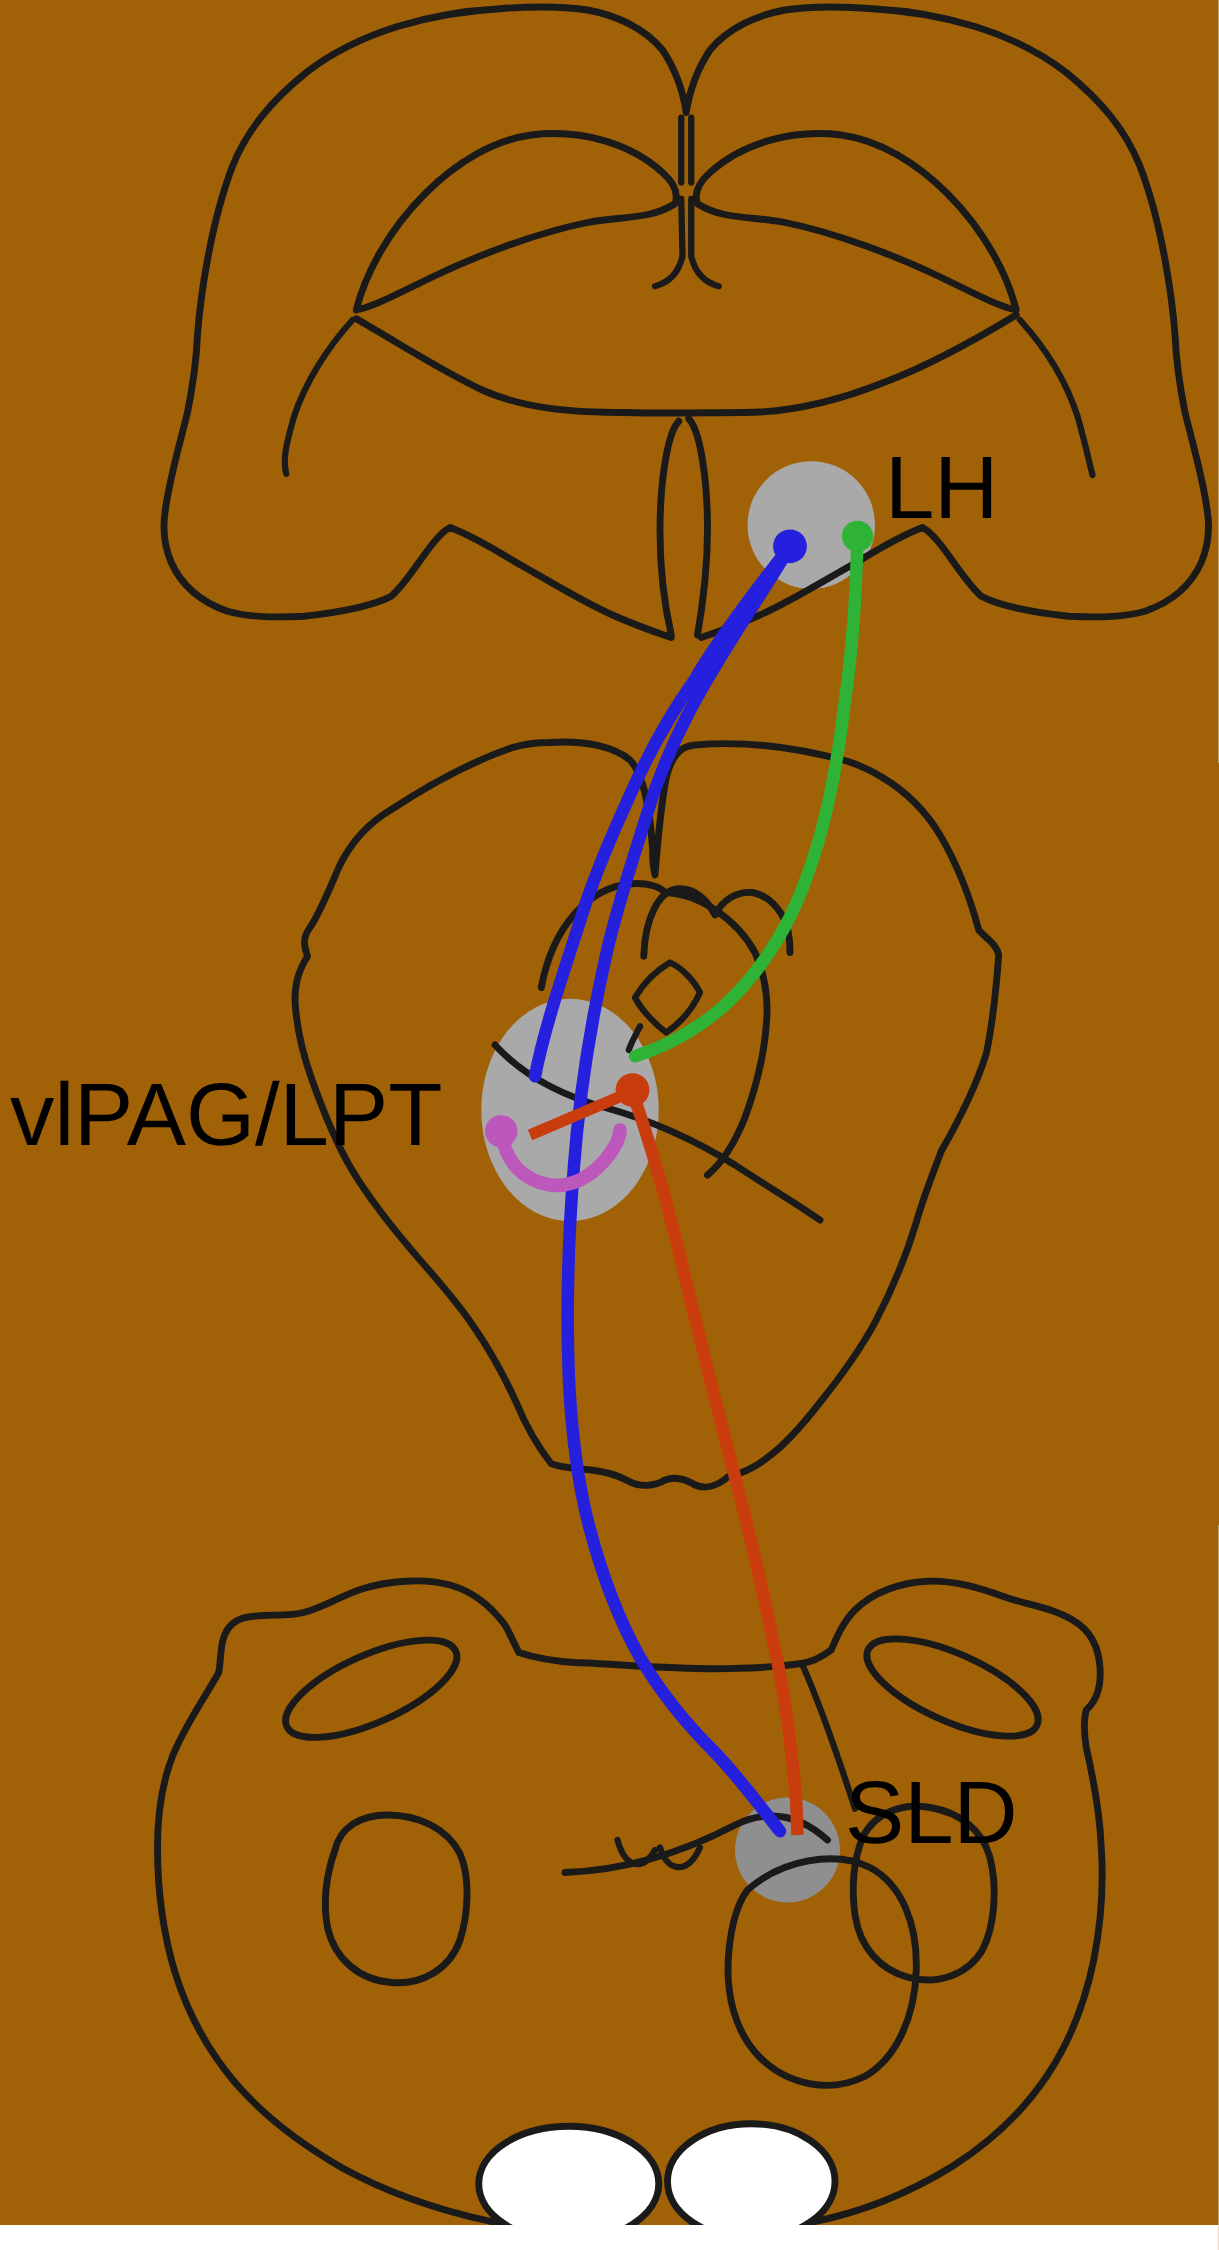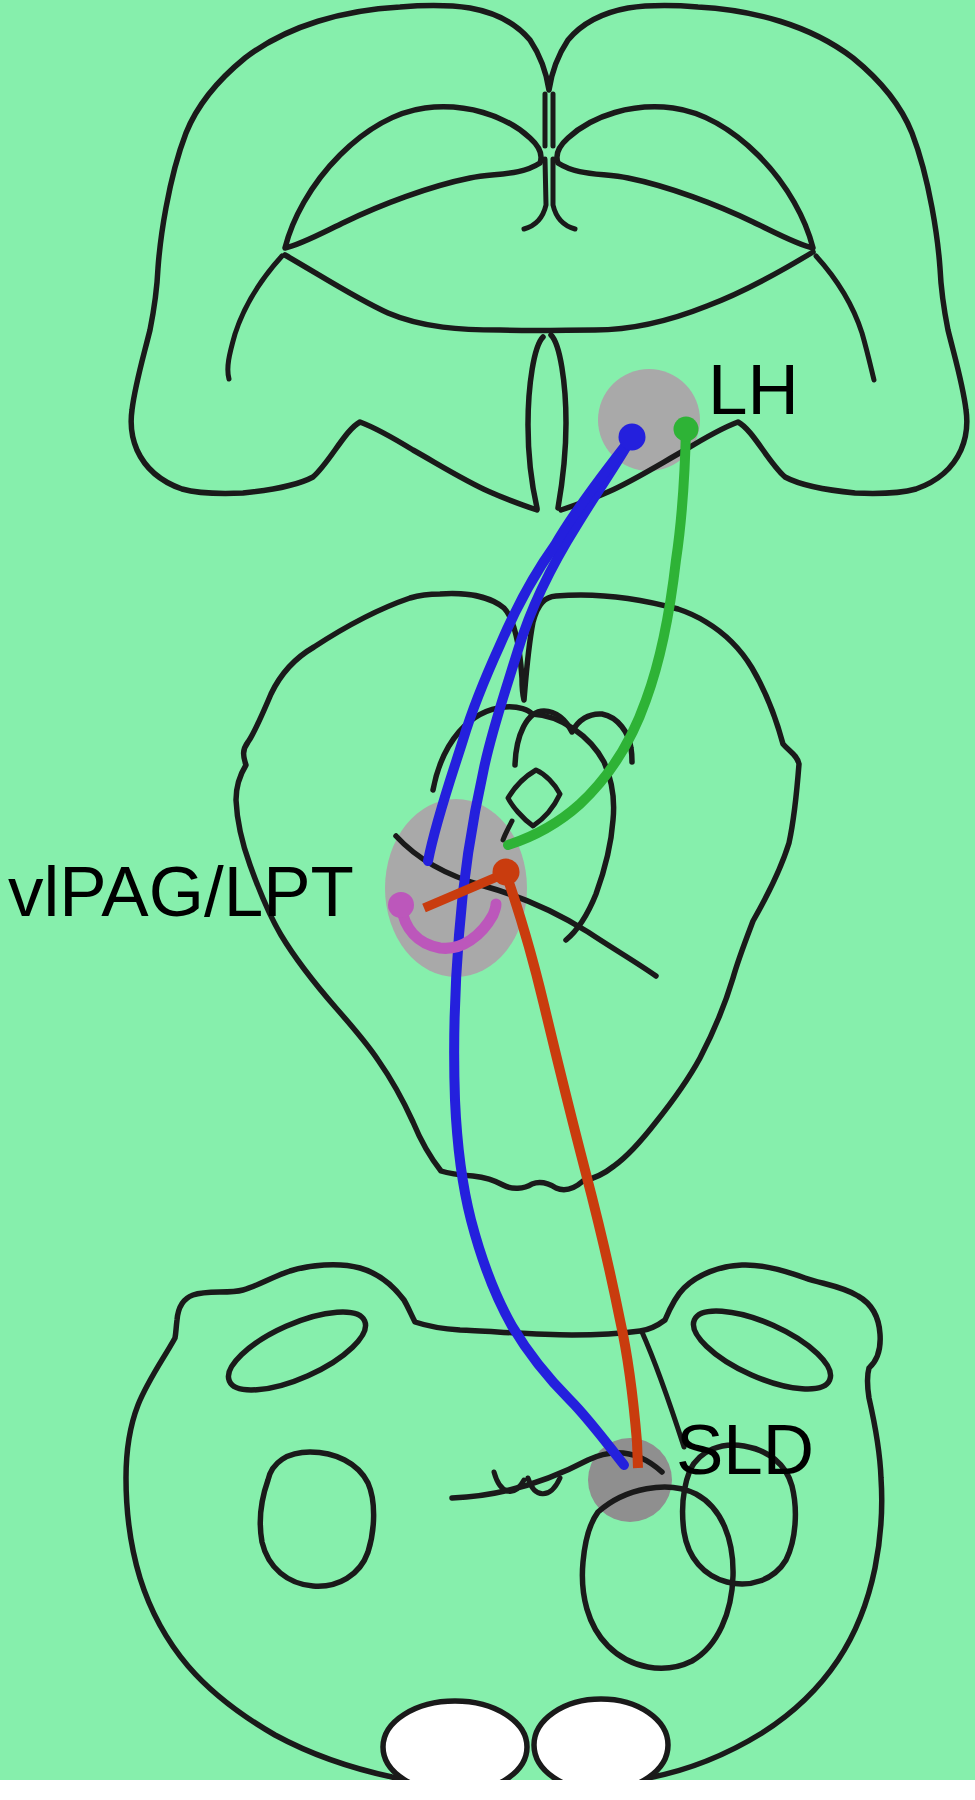--- a/index.html
+++ b/index.html
@@ -1,16 +1,16 @@
 <!DOCTYPE html>
 <html><head>
 <meta charset="utf-8">
 <style>
   html,body{margin:0;padding:0;background:#ffffff;}
-  #canvas{position:relative;width:975px;height:1780px;background:#86efac;overflow:hidden;}
+  #canvas{position:relative;width:975px;height:1780px;background:#a16207;overflow:hidden;}
   svg{position:absolute;left:0;top:0;}
   text{font-family:"Liberation Sans","DejaVu Sans",sans-serif;font-weight:400;}
   .lbl{font-size:71px;fill:#000000;}
 </style>
 </head>
 <body>
 
 <div id="canvas">
 <svg width="975" height="1800" viewBox="0 0 975 1800">
 

